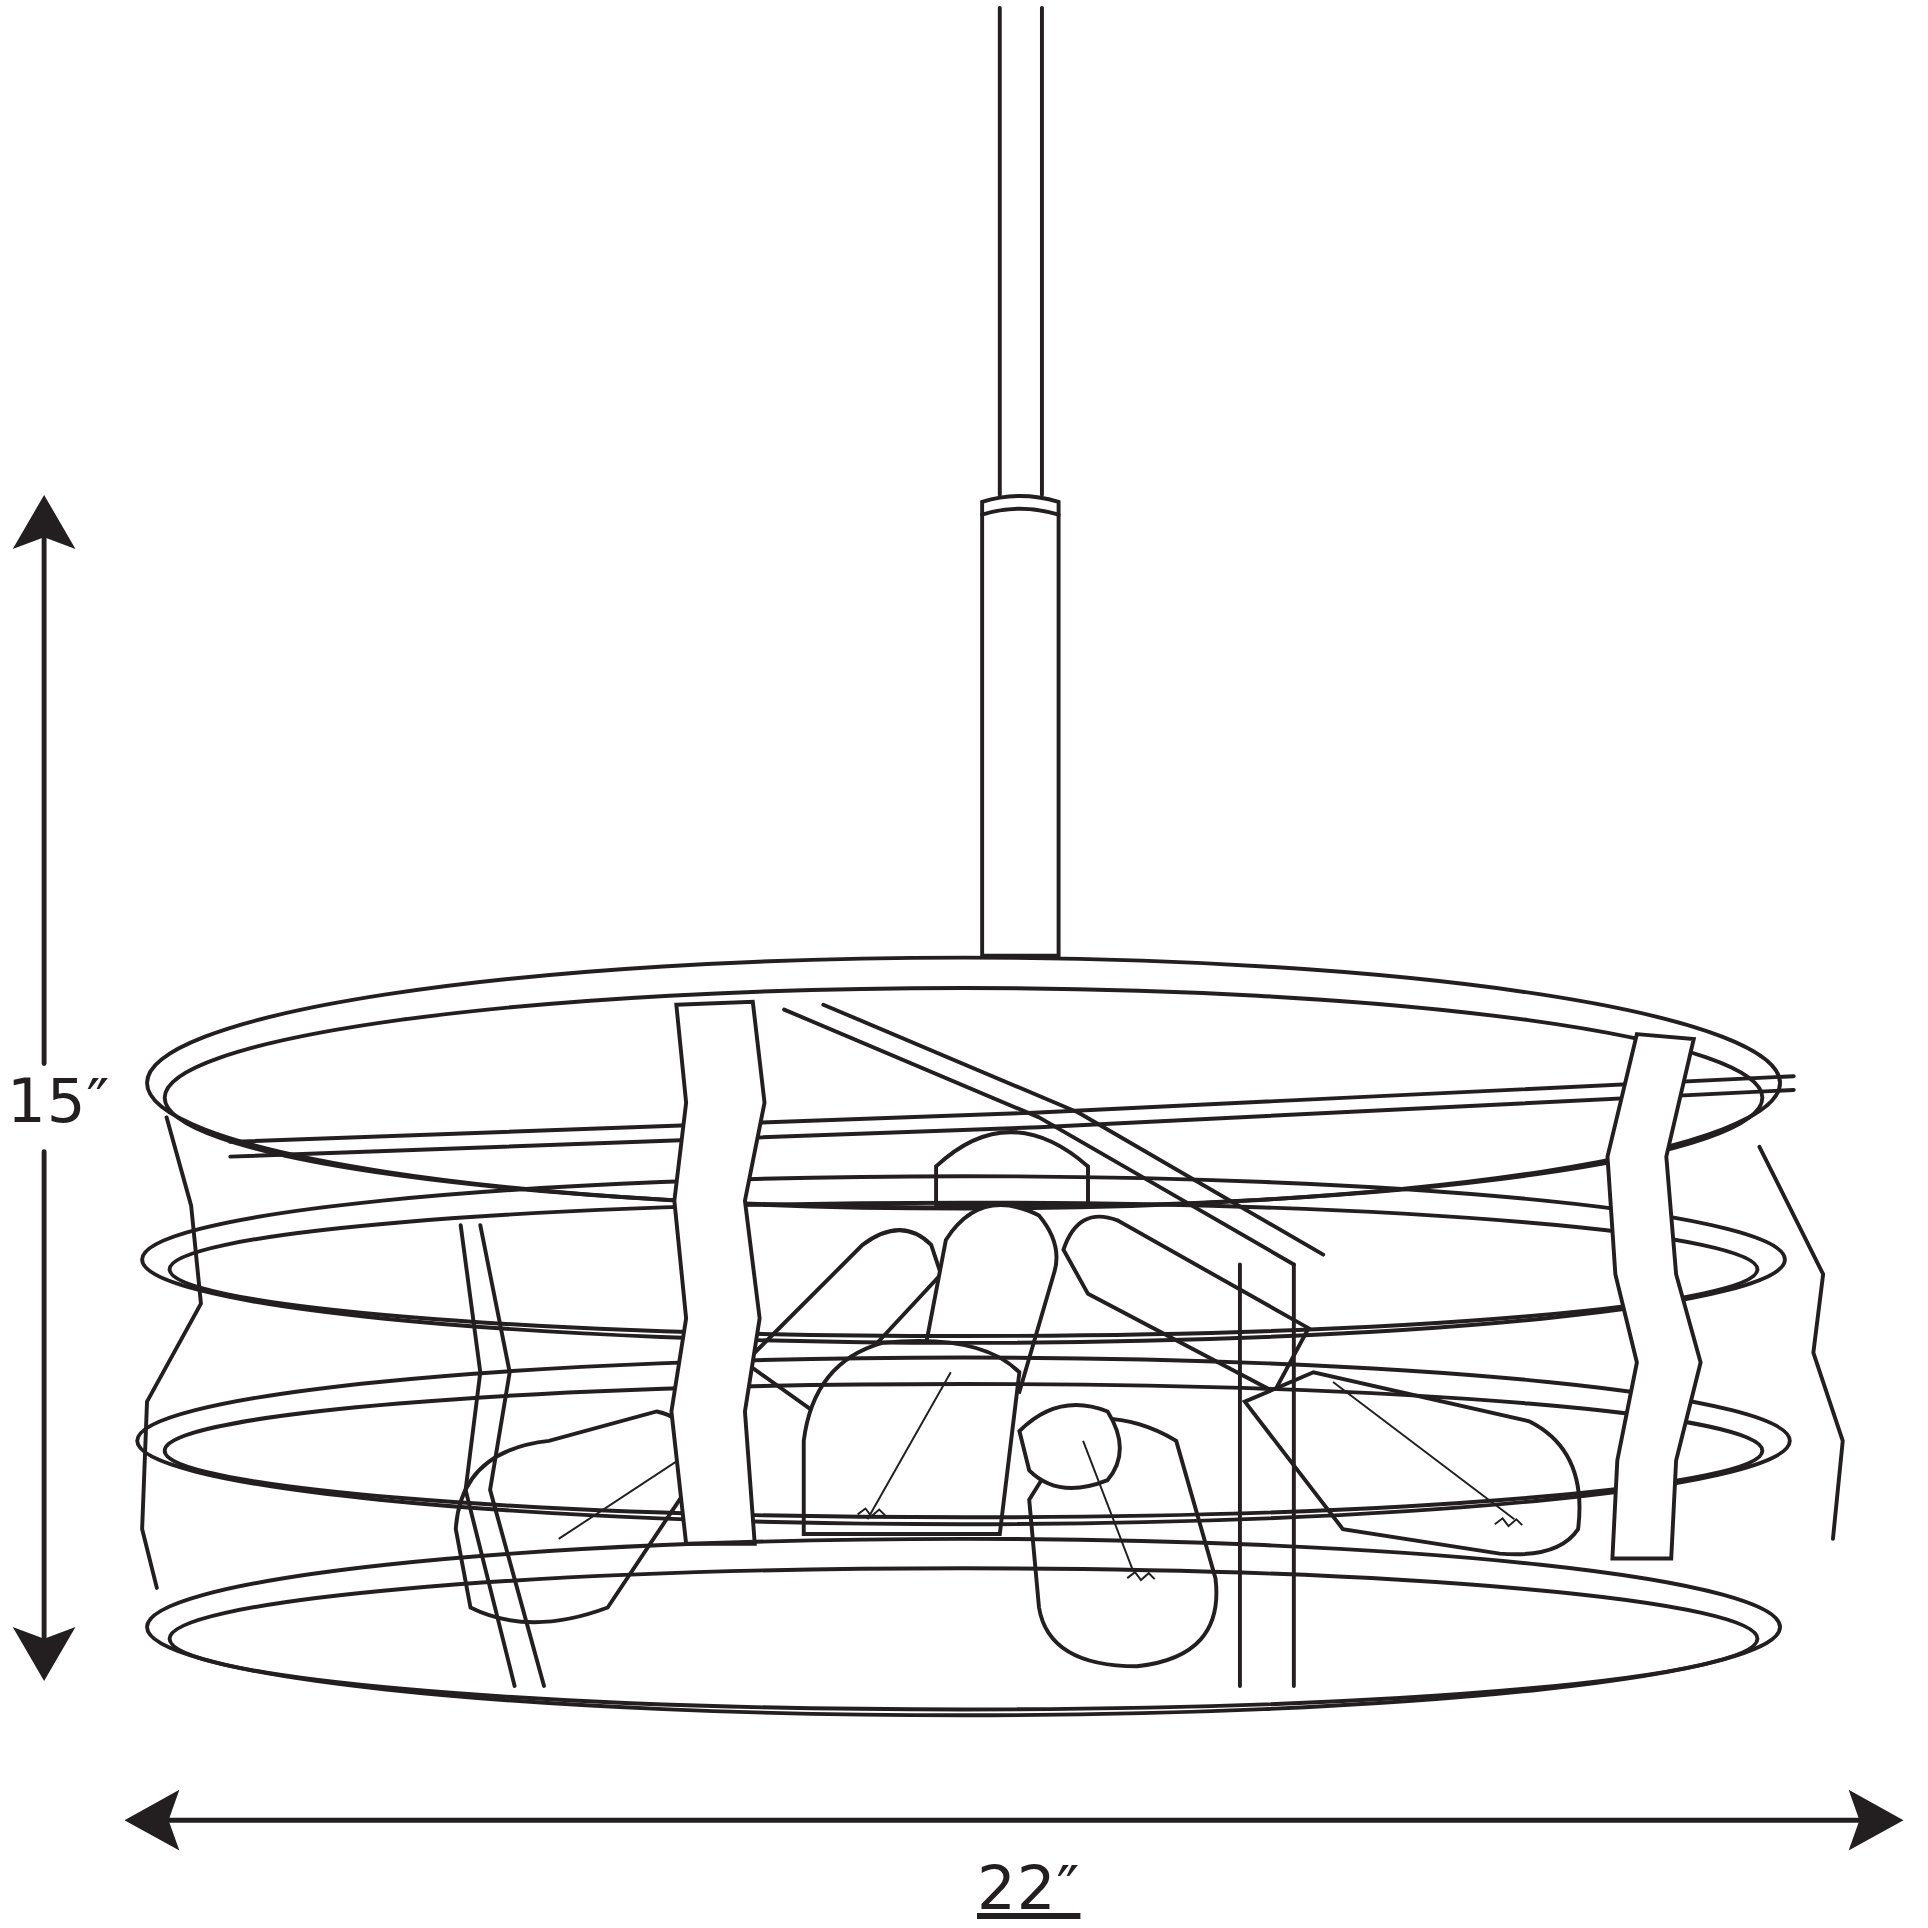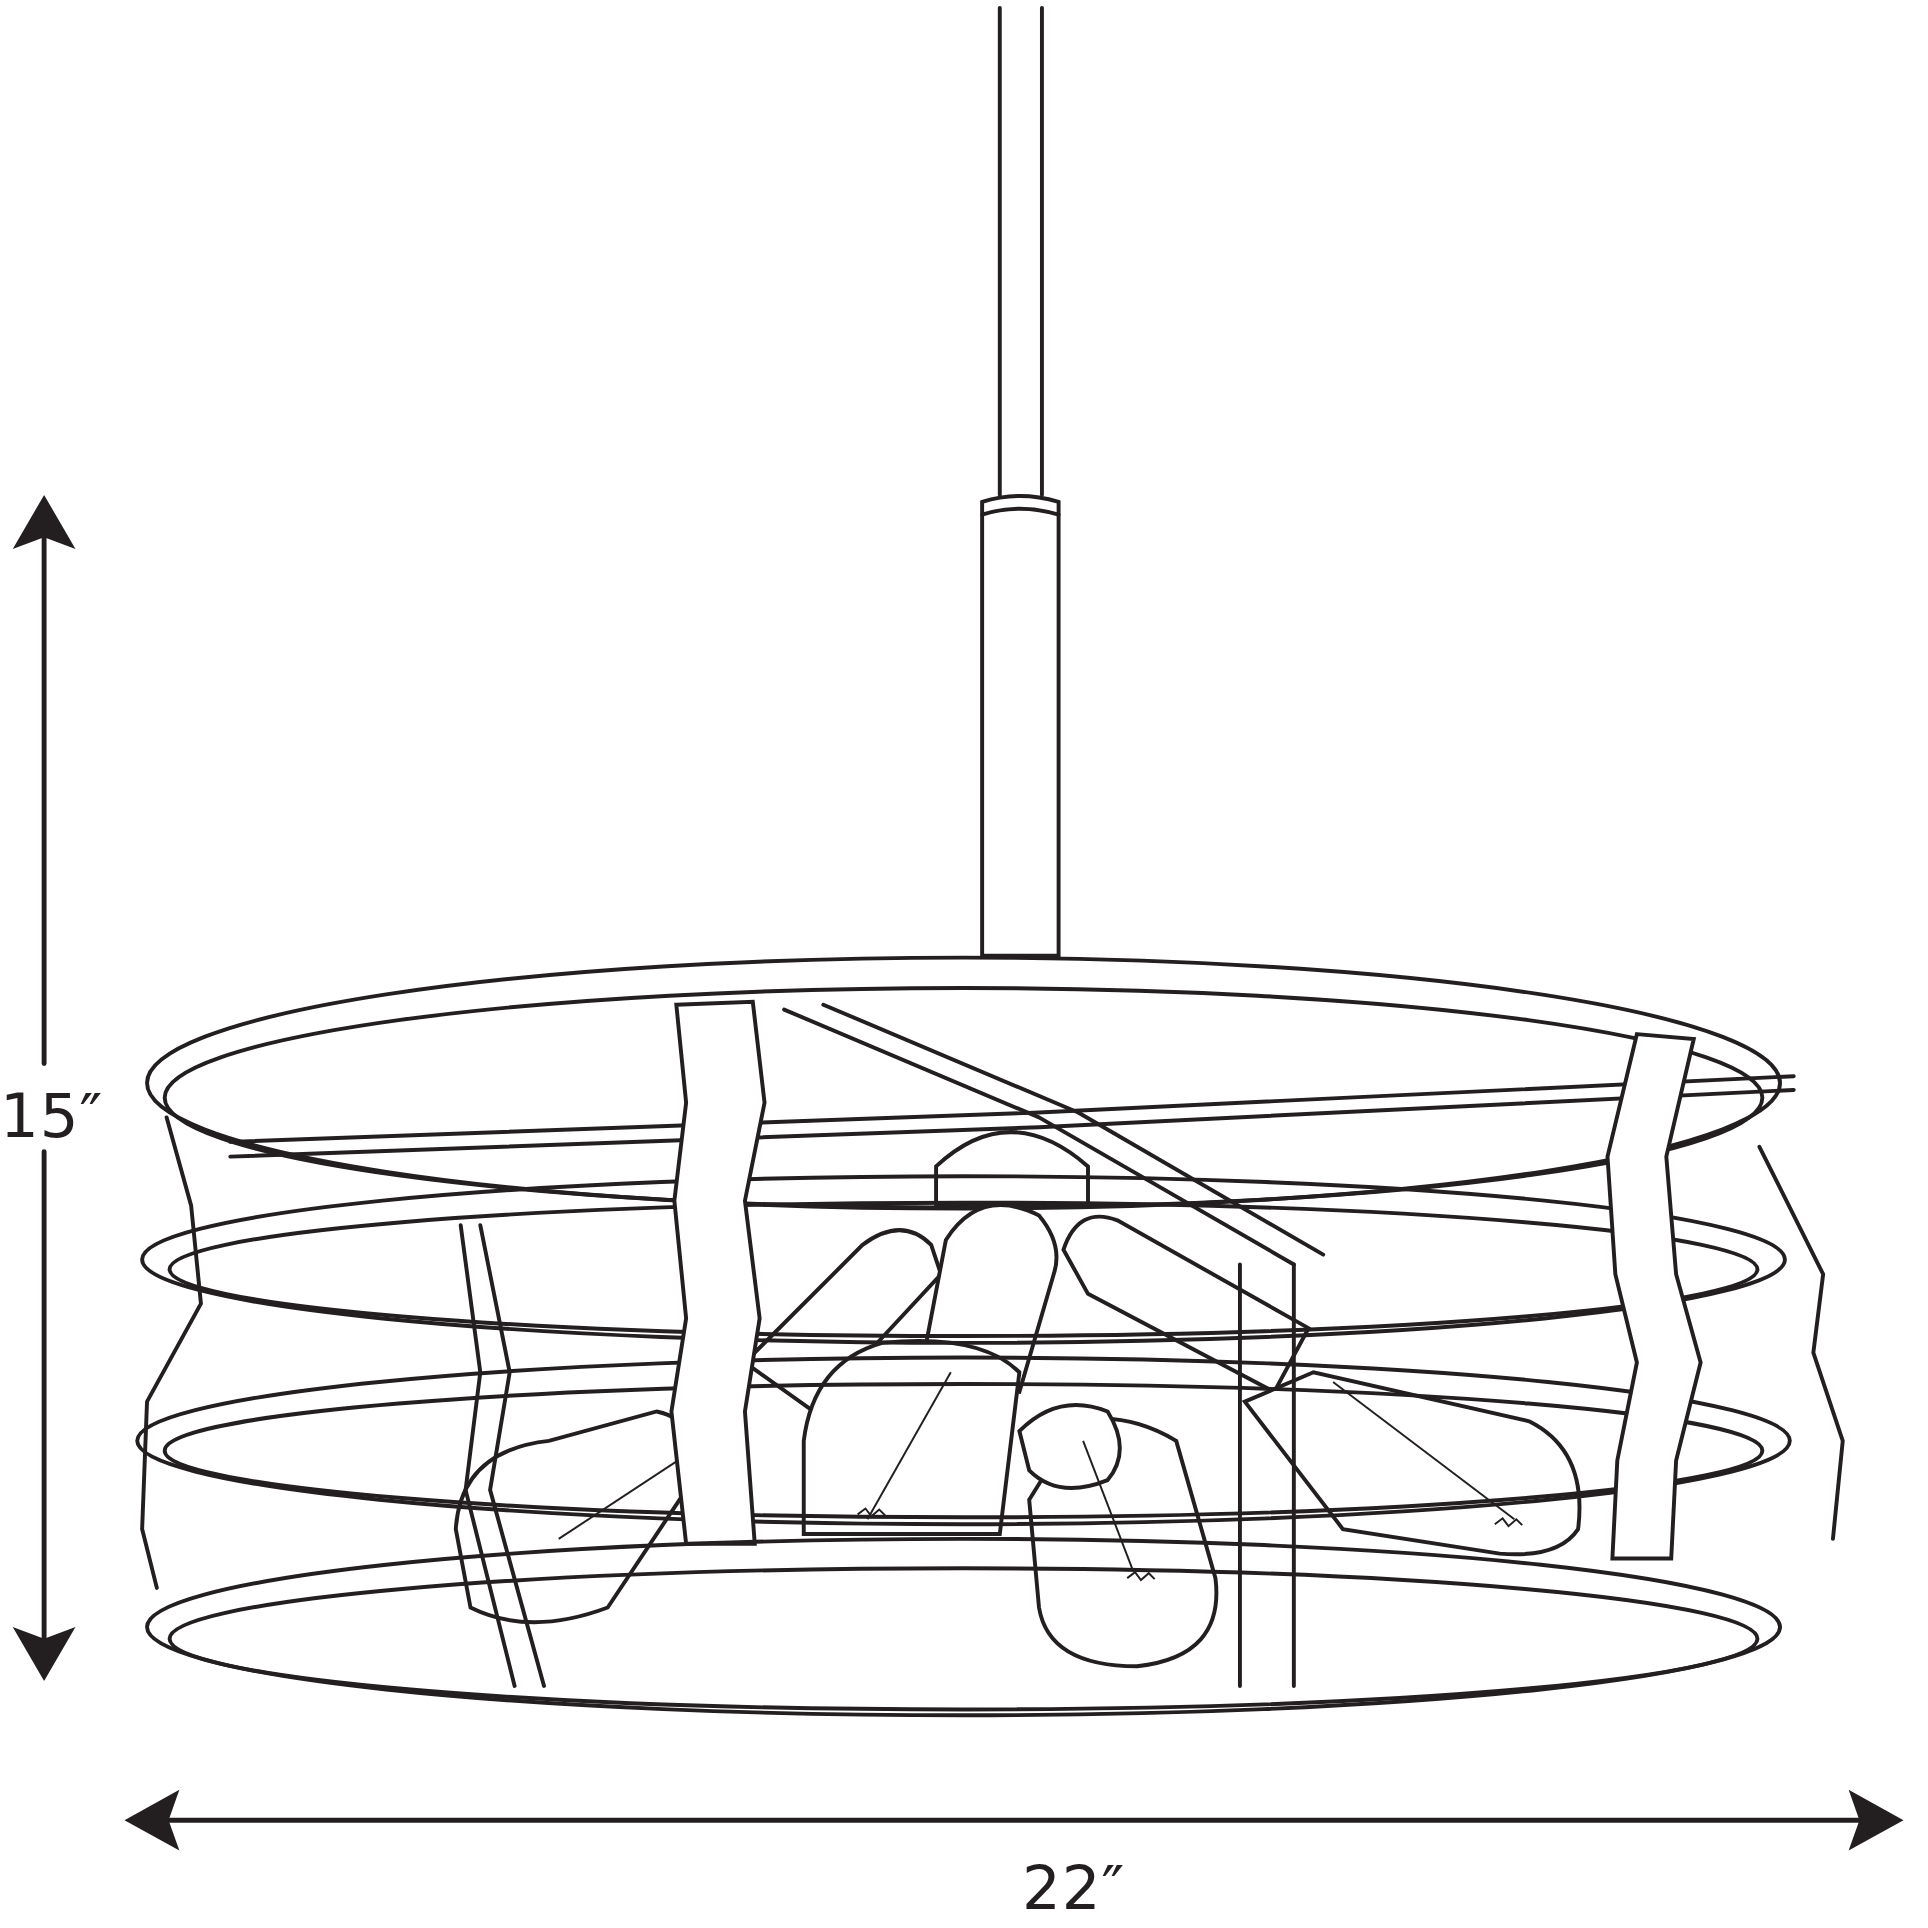--- a/index.html
+++ b/index.html
@@ -7,22 +7,22 @@
     #canvas { position: absolute; left: 0; top: 0; width: 1929px; height: 1929px; }
     .dim-label {
       position: absolute;
       font-family: "DejaVu Sans", sans-serif;
       font-size: 61px;
       color: #231f20;
       line-height: 1;
       background: #ffffff;
       letter-spacing: 1px;
     }
-    #label-height { left: 0px; top: 1068px; padding: 2px 0; margin-top: 15px; }
-    #label-width { left: 1022px; top: 1857px; }
+    #label-height { left: 0px; top: 1068px; padding: 2px 7px; }
+    #label-width { left: 977px; top: 1857px; text-decoration: underline; }
     svg .ln { fill: none; stroke: #231f20; stroke-width: 4; stroke-linejoin: round; stroke-linecap: round; }
     svg .thin { fill: none; stroke: #231f20; stroke-width: 2; }
     svg .wh { fill: #ffffff; stroke: #231f20; stroke-width: 4; }
     svg .arrowhead { fill: #231f20; stroke: none; }
   </style>
 </head>
 <body>
 
 <div id="canvas">
   <svg width="1929" height="1929" viewBox="0 0 1968 1968" xmlns="http://www.w3.org/2000/svg">

